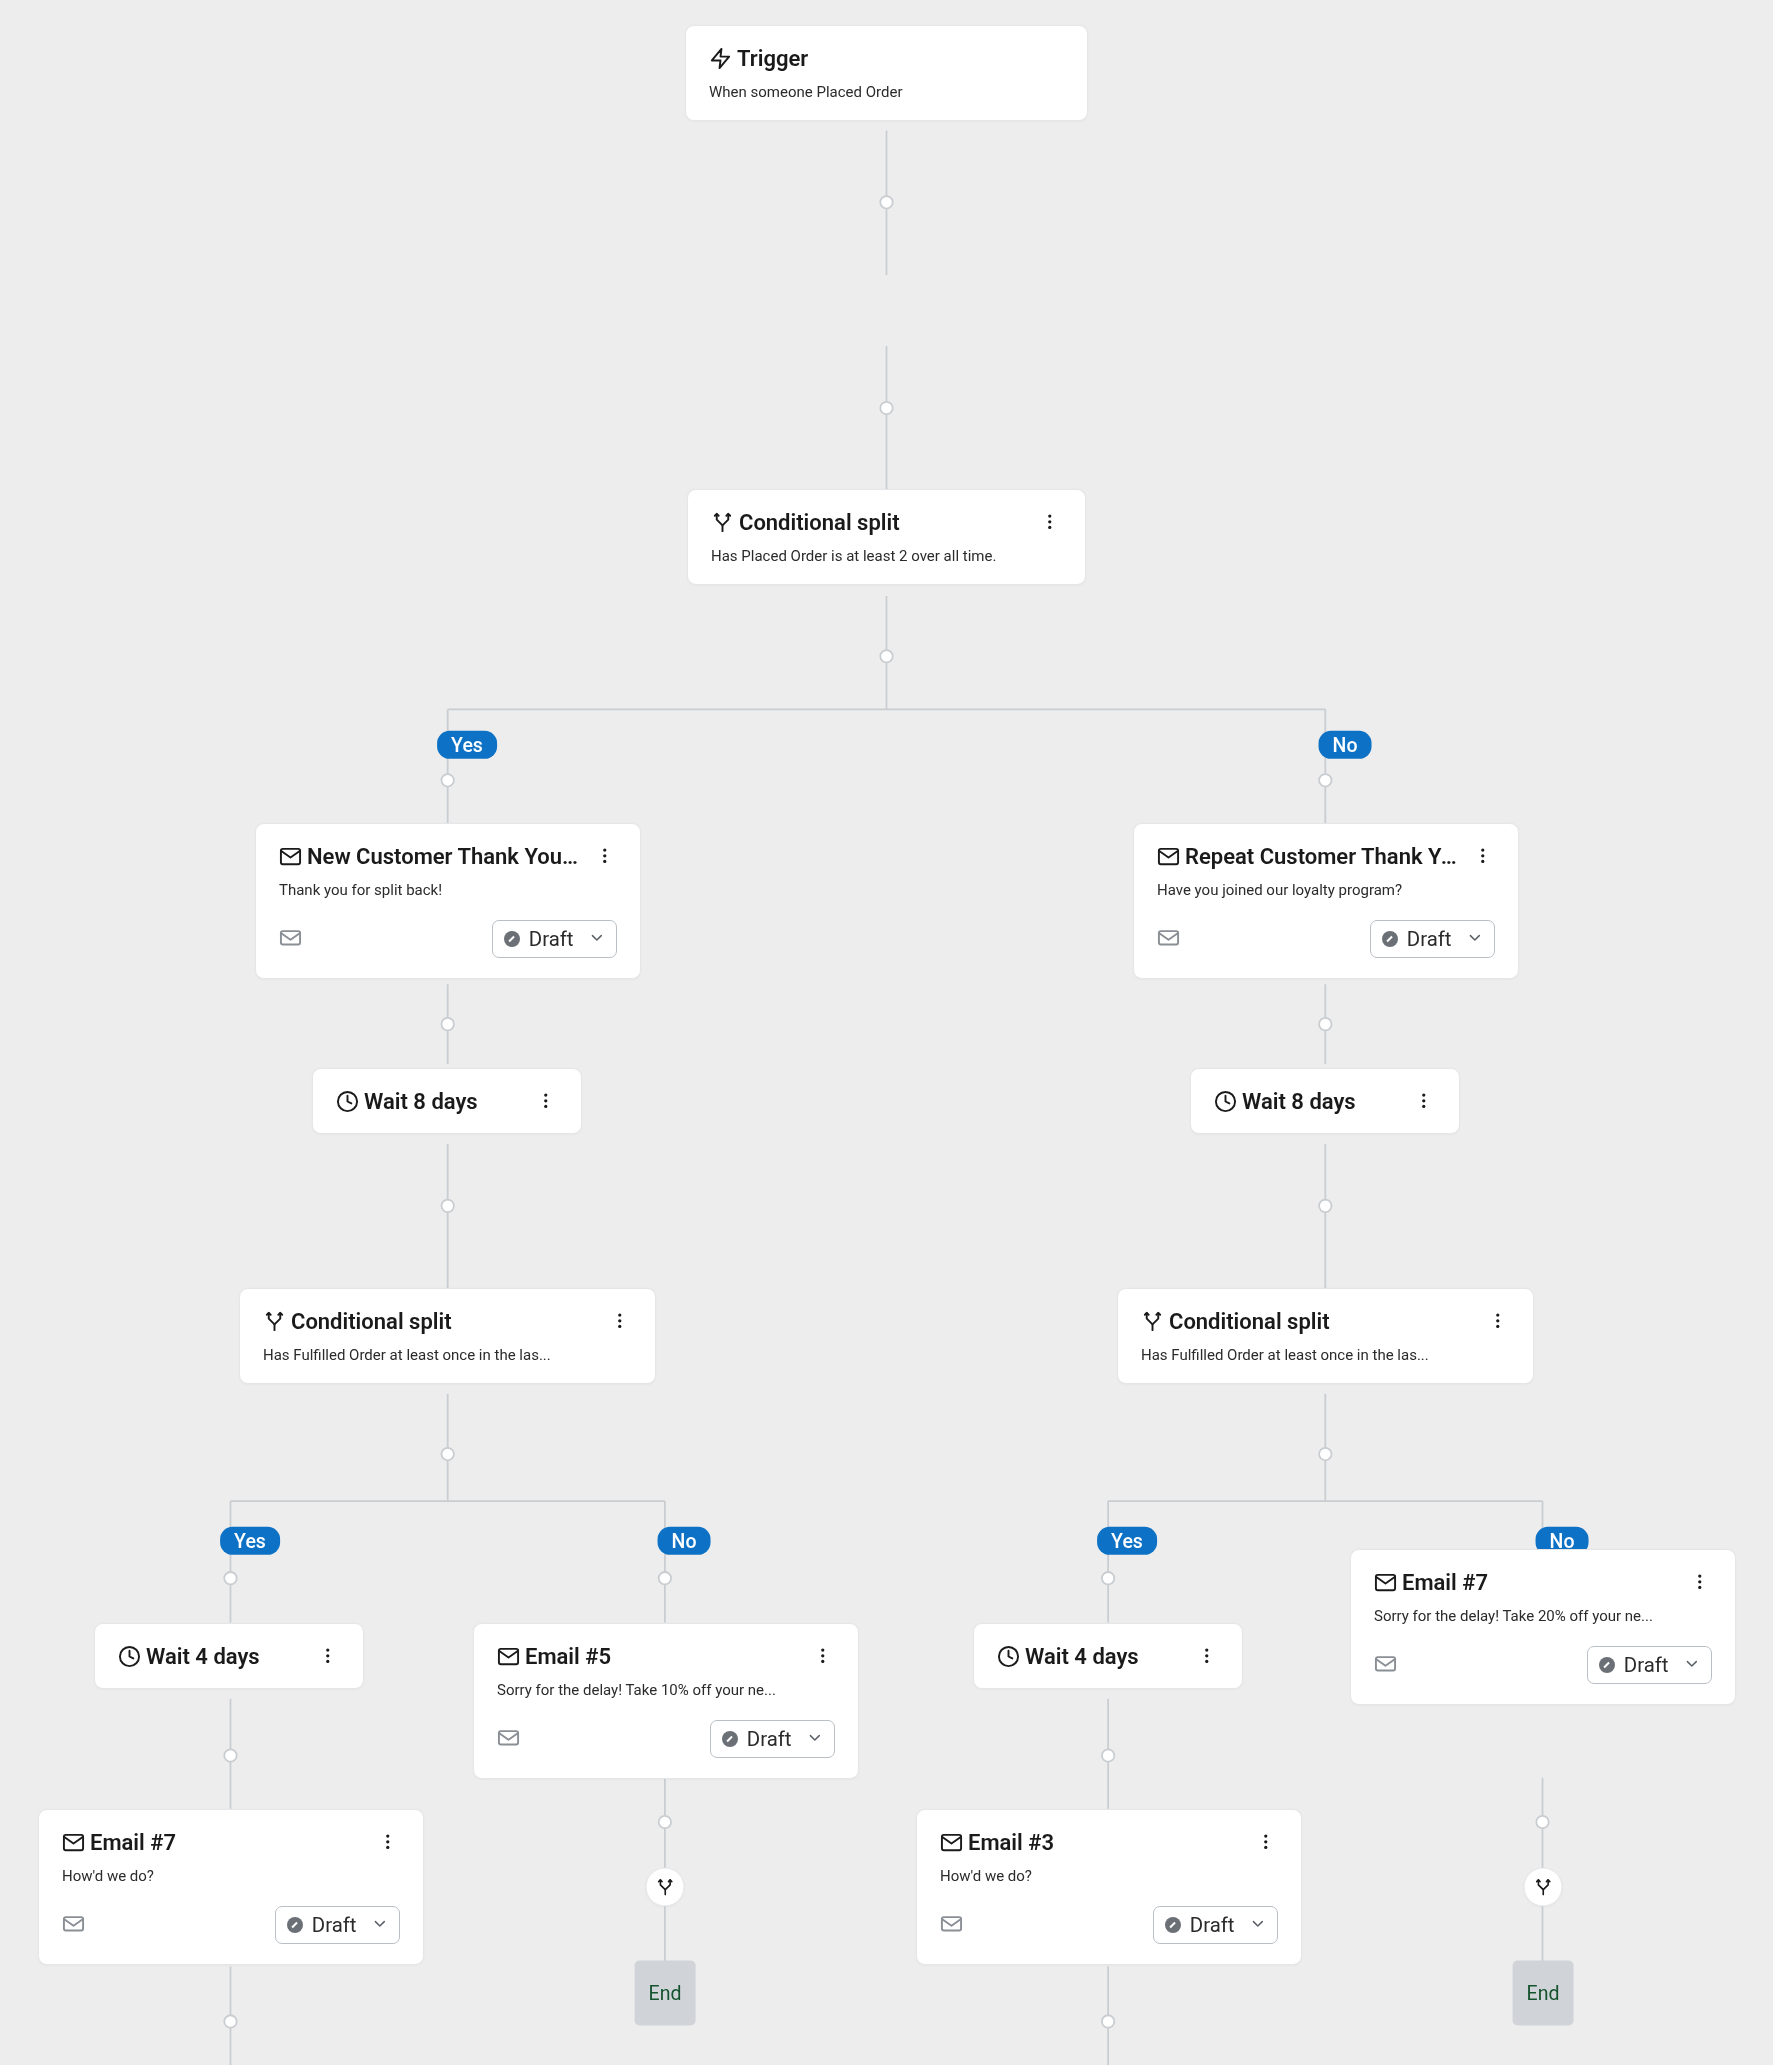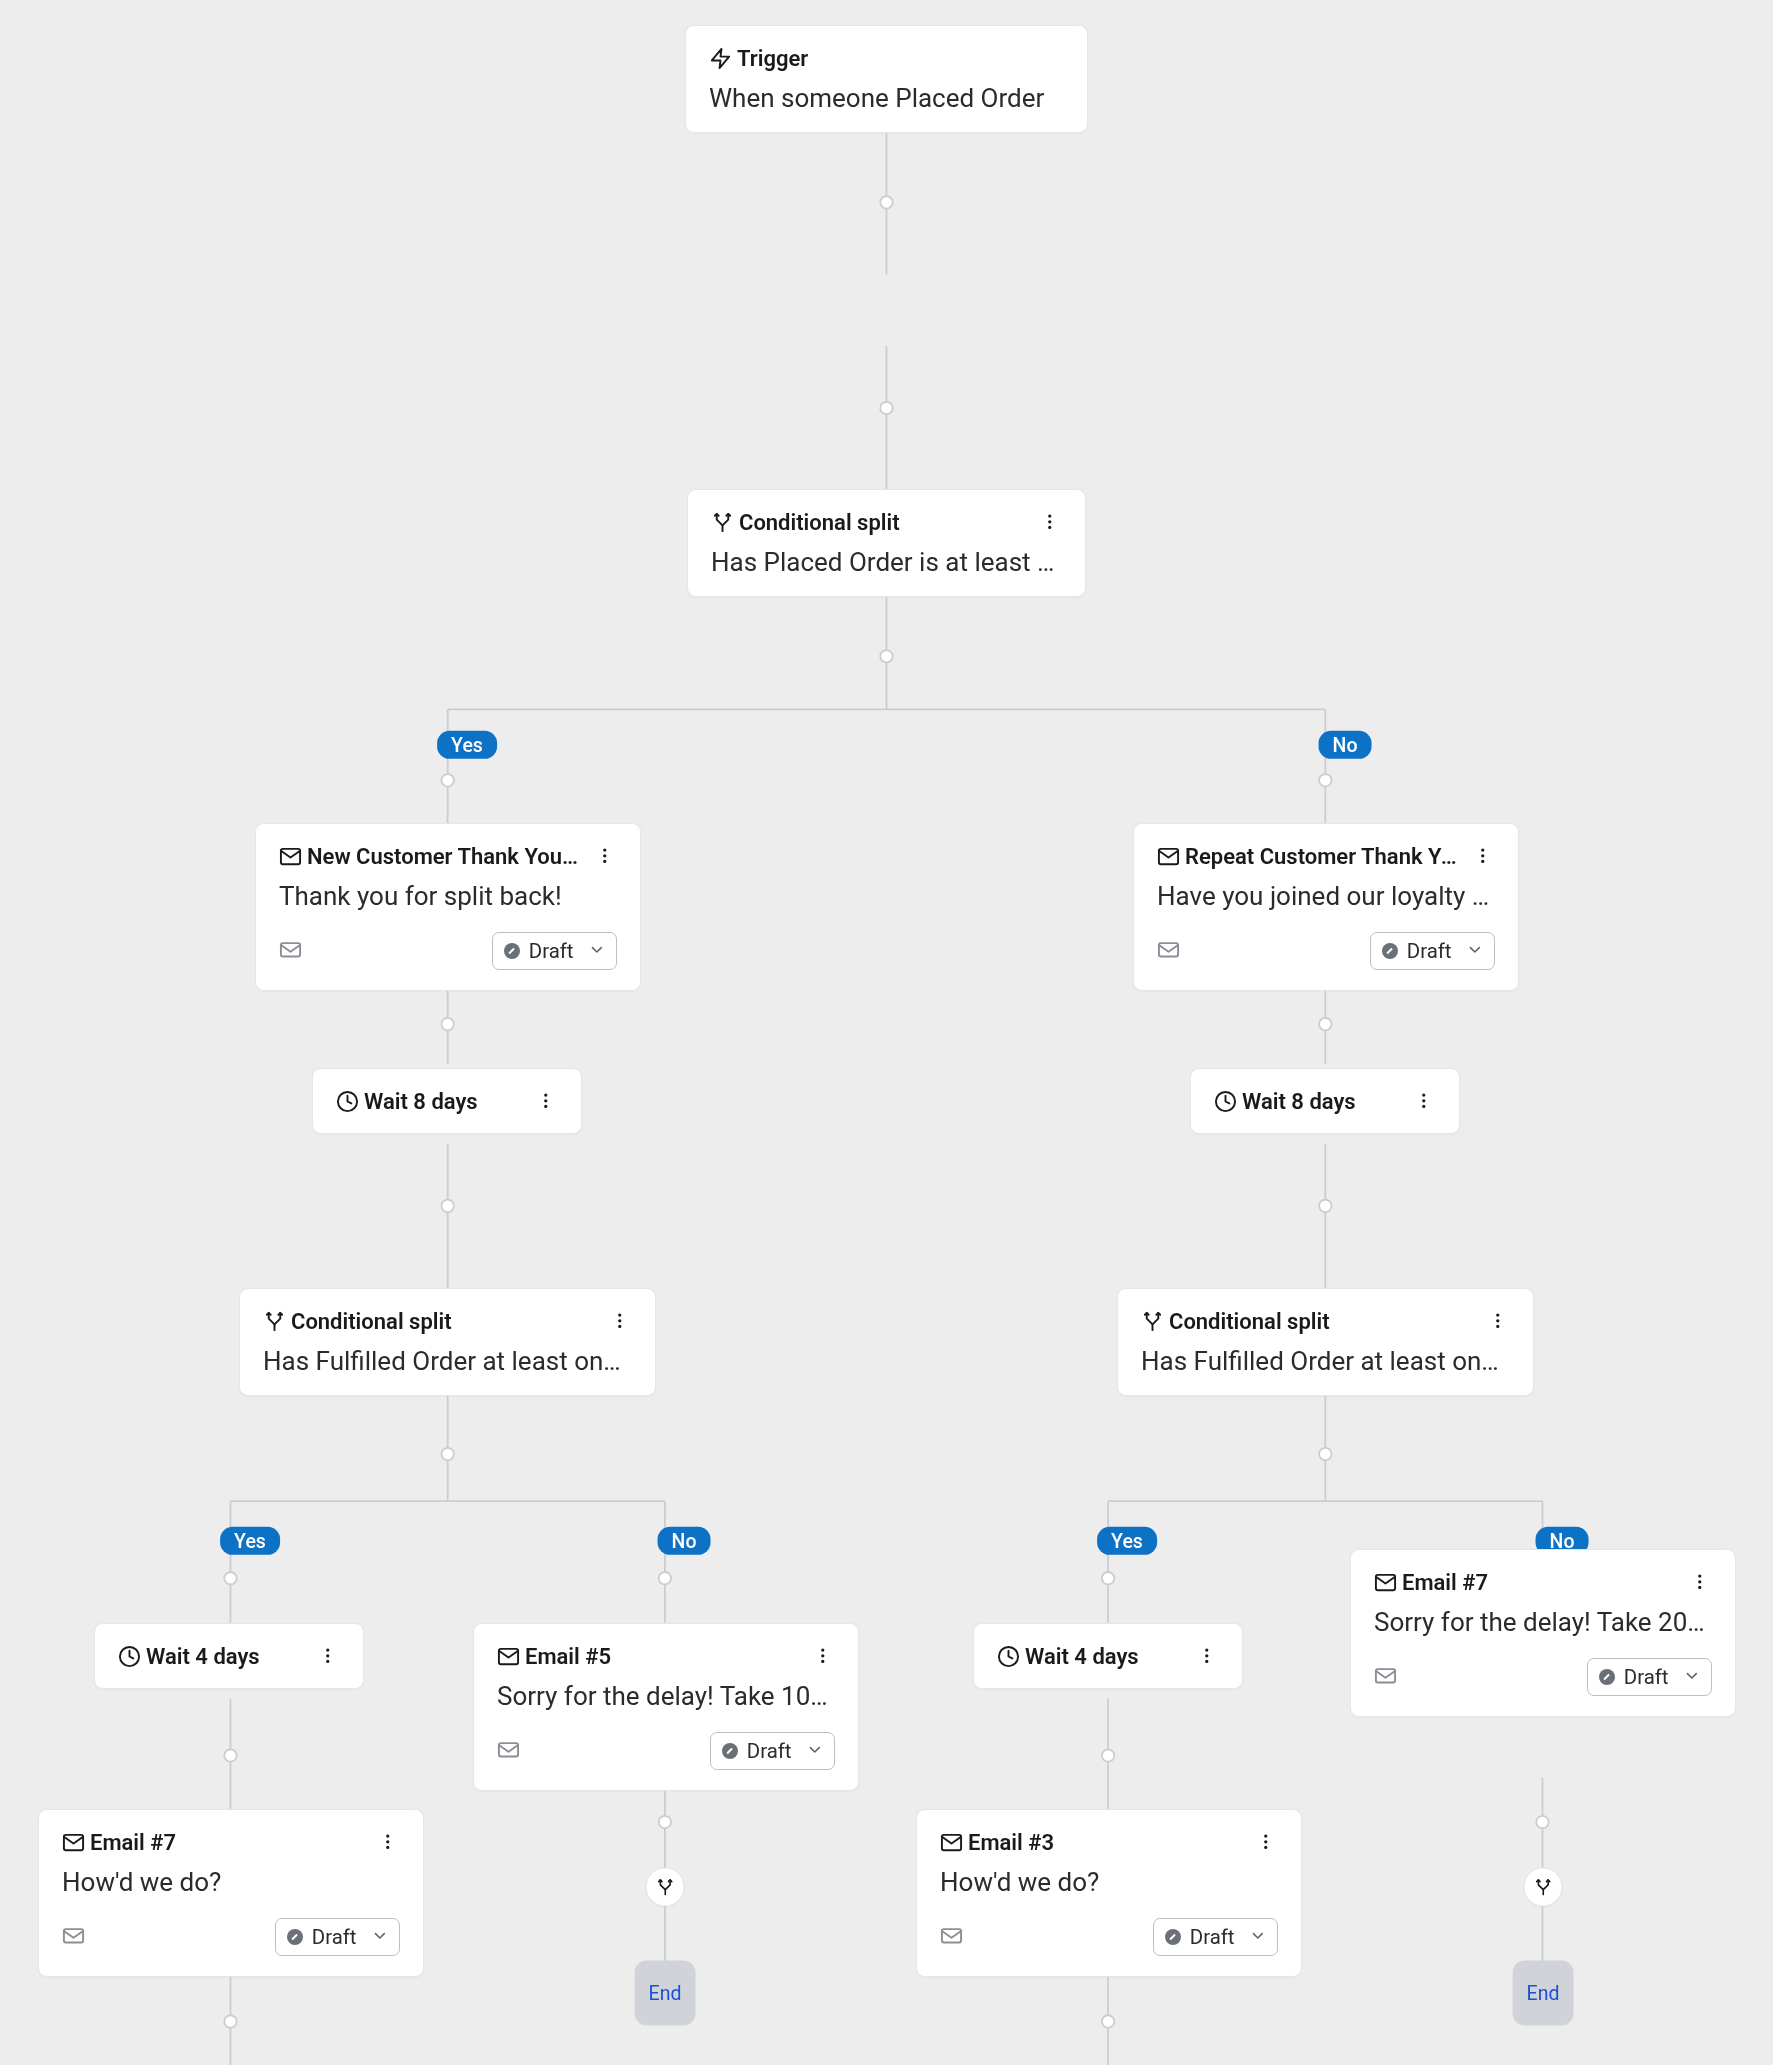--- a/index.html
+++ b/index.html
@@ -32,21 +32,21 @@
   .card .title {
     font-size: 22px;
     font-weight: 600;
     color: #1a1a1a;
     white-space: nowrap;
     overflow: hidden;
     text-overflow: ellipsis;
   }
   .card .desc {
     margin-top: 12.4px;
-    font-size: 26px;
+    font-size: 15px;
     color: #2b2b2b;
     white-space: nowrap;
     overflow: hidden;
     text-overflow: ellipsis;
   }
   .card .kebab {
     margin-left: auto;
     width: 25px;
     height: 25px;
     display: flex;
@@ -65,24 +65,24 @@
     font-weight: 500;
     padding: 2.7px 14px;
     border-radius: 12.4px;
     transform: translate(-50%, -50%);
     margin-left: 19px;
   }
 
   .end-pill {
     position: absolute;
     background: #d0d4d8;
-    color: #1d4ed8;
+    color: #14532d;
     font-size: 19.5px;
     padding: 21px 14px;
-    border-radius: 12px;
+    border-radius: 5px;
     transform: translate(-50%, -50%);
   }
 
   .bottom-row {
     display: flex;
     align-items: center;
     justify-content: space-between;
     margin-top: 21px;
   }
   .draft-dd {

